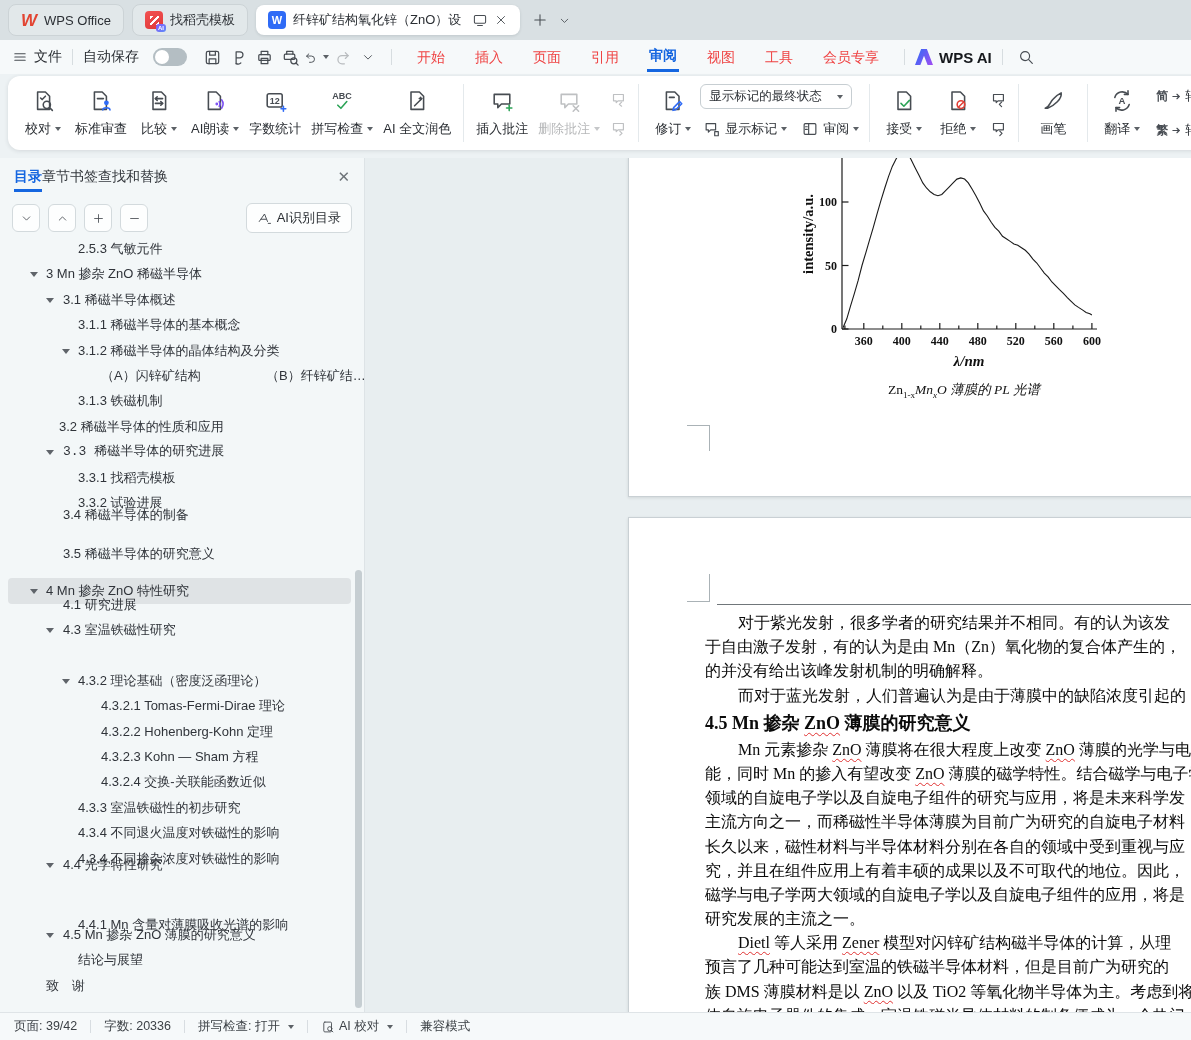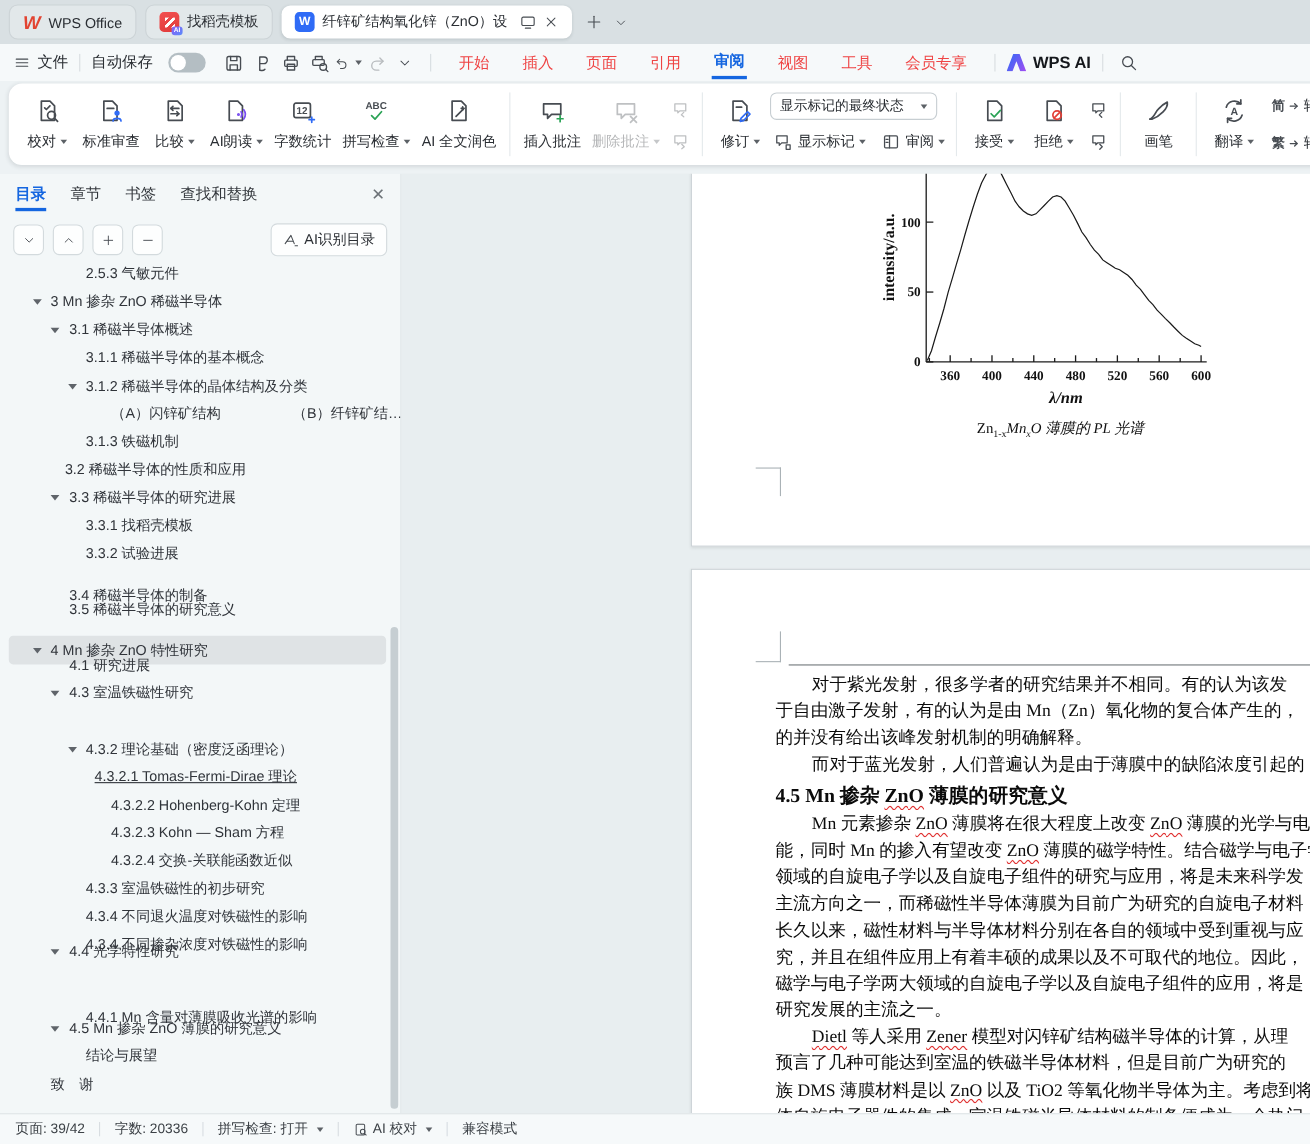--- a/index.html
+++ b/index.html
@@ -55,21 +55,21 @@
   .tr-grp{position:relative;display:flex;align-items:center;gap:4px}
   .zhpre{font-size:12px;color:#474c52;font-weight:600}
   .ic path,.ic rect,.ic circle,.ic line,.ic polyline{stroke:#474c52;fill:none;stroke-width:1.3;
         stroke-linecap:round;stroke-linejoin:round}
   .ic .grn{stroke:#2ba356}.ic .red{stroke:#e23f36}.ic .blu{stroke:#2f6bf6}.ic .pur{stroke:#7a4ff0}
   .ic .tfill{fill:#474c52;stroke:none;font-family:"Liberation Sans",sans-serif}
   .ic .bfill{fill:#2f6bf6;stroke:none}
   
   .sidebar{position:absolute;left:0;top:158px;width:365px;bottom:28px;background:#f3f7f8;
            border-right:1px solid #dde3e6;box-sizing:border-box}
-  .sbtabs{height:38px;display:flex;align-items:center;padding:0 14px;gap:22px;font-size:14px;color:#33373c}
+  .sbtabs{height:38px;display:flex;align-items:center;padding:0 14px;font-size:14px;color:#33373c}
   .sbtab.active{color:#1566e0;font-weight:600;border-bottom:3px solid #1566e0;padding:6px 0 3px}
   .sbclose{margin-left:auto;color:#6d7378;font-size:15px}
   .sbtools{height:44px;display:flex;align-items:center;padding:0 12px;gap:8px}
   .sqbtn{width:26px;height:26px;background:#fdfefe;border:1px solid #d3dadd;border-radius:6px;
          display:flex;align-items:center;justify-content:center;color:#474c52}
   .aidir{margin-left:auto;height:28px;background:#fdfefe;border:1px solid #d3dadd;border-radius:6px;
          display:flex;align-items:center;gap:5px;padding:0 10px;font-size:13px;color:#2a2e33}
   .tree{position:absolute;left:0;right:0;top:82px;bottom:0;overflow:hidden}
   .trow{position:absolute;left:8px;right:13px;height:26px;line-height:26px;font-size:13px;color:#30343a;
         border-radius:4px;white-space:nowrap}
@@ -558,31 +558,31 @@
       <div class="trow" style="top: 123px;">
         <span class="tlabel" style="left: 93px;">（A）闪锌矿结构</span>
         <span class="tlabel" style="left: 258px;">（B）纤锌矿结…</span>
       </div>
       <div class="trow" style="top: 148.4px;">
         <span class="tlabel" style="left: 70px;">3.1.3 铁磁机制</span>
       </div>
       <div class="trow" style="top: 173.8px;">
         <span class="tlabel" style="left: 51px;">3.2 稀磁半导体的性质和应用</span>
       </div>
-      <div class="trow" style="top: 199.2px;">
+      <div class="trow" style="top: 199.2px; font-family: Liberation Mono, monospace;">
         <span class="tarrow" style="left: 38px;"></span>
         <span class="tlabel" style="left: 55px;">3.3 稀磁半导体的研究进展</span>
       </div>
       <div class="trow" style="top: 224.6px;">
         <span class="tlabel" style="left: 70px;">3.3.1 找稻壳模板</span>
       </div>
       <div class="trow" style="top: 250px;">
         <span class="tlabel" style="left: 70px;">3.3.2 试验进展</span>
       </div>
-      <div class="trow" style="top: 288px;">
+      <div class="trow" style="top: 262px;">
         <span class="tlabel" style="left: 55px;">3.4 稀磁半导体的制备</span>
       </div>
       <div class="trow" style="top: 300.8px;">
         <span class="tlabel" style="left: 55px;">3.5 稀磁半导体的研究意义</span>
       </div>
       <div class="trow sel" style="top: 326.2px; margin-top: 12px;">
         <span class="tarrow" style="left: 22px;"></span>
         <span class="tlabel" style="left: 38px;">4 Mn 掺杂 ZnO 特性研究</span>
       </div>
       <div class="trow" style="top: 351.6px;">
@@ -590,21 +590,21 @@
       </div>
       <div class="trow" style="top: 377px;">
         <span class="tarrow" style="left: 38px;"></span>
         <span class="tlabel" style="left: 55px;">4.3 室温铁磁性研究</span>
       </div>
       <div class="trow" style="top: 427.8px;">
         <span class="tarrow" style="left: 54px;"></span>
         <span class="tlabel" style="left: 70px;">4.3.2 理论基础（密度泛函理论）</span>
       </div>
       <div class="trow" style="top: 453.2px;">
-        <span class="tlabel" style="left: 78px; text-decoration: underline;">4.3.2.1 Tomas-Fermi-Dirae 理论</span>
+        <span class="tlabel" style="left: 93px;">4.3.2.1 Tomas-Fermi-Dirae 理论</span>
       </div>
       <div class="trow" style="top: 478.6px;">
         <span class="tlabel" style="left: 93px;">4.3.2.2 Hohenberg-Kohn 定理</span>
       </div>
       <div class="trow" style="top: 504px;">
         <span class="tlabel" style="left: 93px;">4.3.2.3 Kohn — Sham 方程</span>
       </div>
       <div class="trow" style="top: 529.4px;">
         <span class="tlabel" style="left: 93px;">4.3.2.4 交换-关联能函数近似</span>
       </div>

